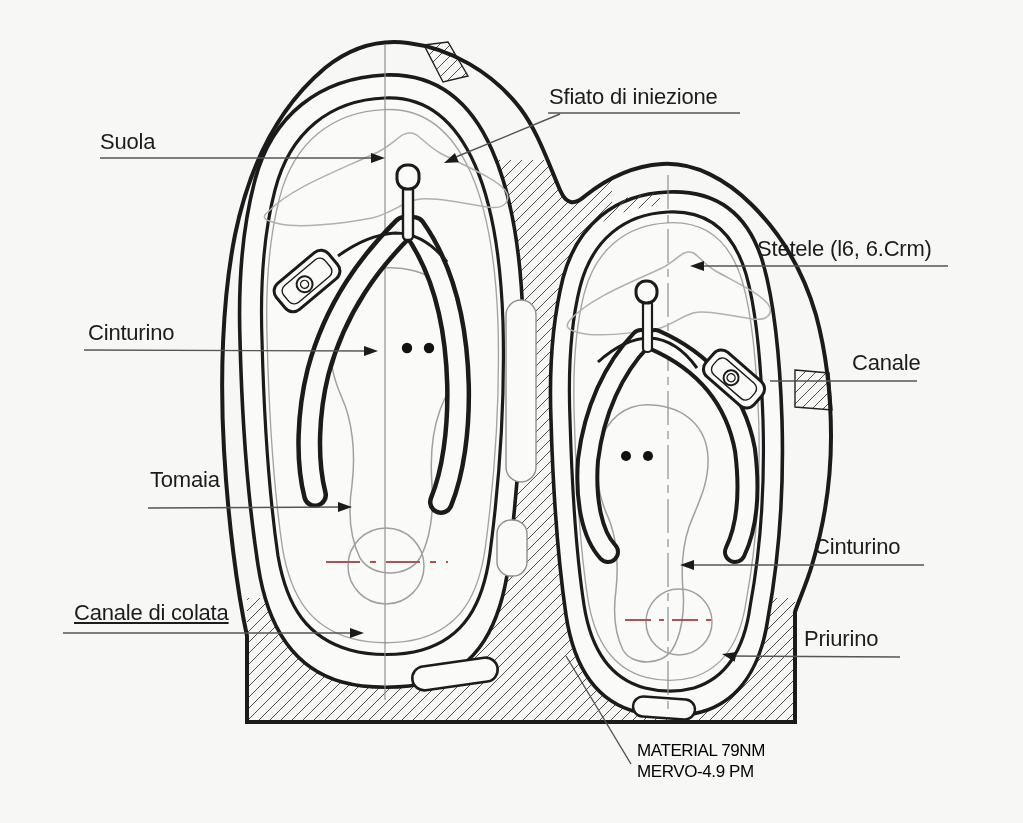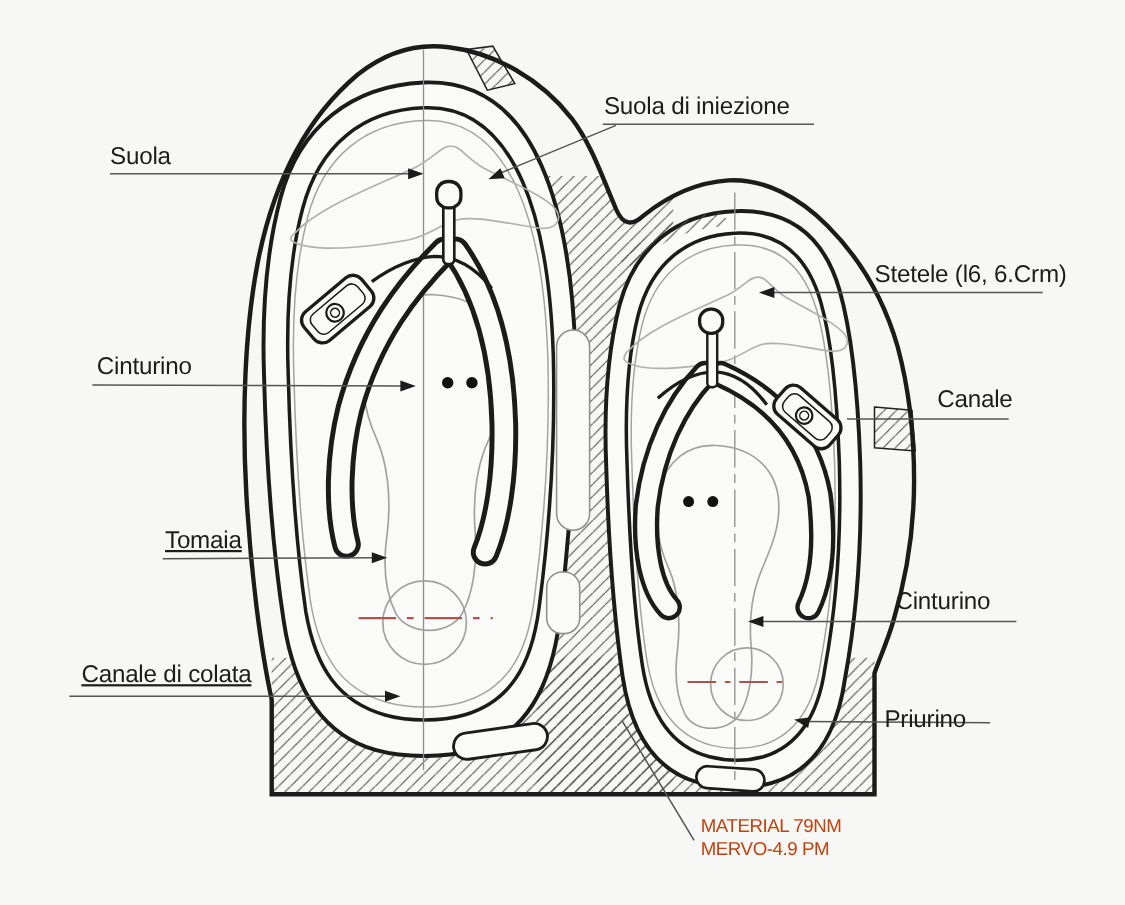--- a/index.html
+++ b/index.html
@@ -18,34 +18,34 @@
     font-size:22px;
     letter-spacing:-0.2px;
     color:#1c1c1c;
     white-space:nowrap;
     line-height:26px;
   }
   .note{
     position:absolute;
     font-size:17px;
     letter-spacing:-0.4px;
-    color:#c2410c;
+    color:#000000;
     line-height:21px;
     white-space:nowrap;
   }
   
   .lbl-suola      {left:100px; top:129px;text-align:right;}
   .lbl-perno      {left:549px; top:84px;}
-  .lbl-stetele    {left:795px; top:236px;text-align:right;}
+  .lbl-stetele    {left:757px; top:236px;text-align:right;}
   .lbl-cint-l     {left:88px;  top:320px;}
   .lbl-sfiato     {left:852px; top:350px;}
-  .lbl-tomaia     {left:150px; top:478px;text-decoration:underline;}
+  .lbl-tomaia     {left:150px; top:467px;}
   .lbl-cint-r     {left:814px; top:534px;}
   .lbl-canale     {left:74px;  top:600px;text-decoration:underline;}
-  .lbl-priurino   {left:804px; top:626px;margin-top:15px;}
+  .lbl-priurino   {left:804px; top:626px;}
   .note-material  {left:637px; top:740px;}
 </style>
 </head>
 <body>
 
 <div id="stage">
 
 <svg width="1023" height="823" viewBox="0 0 1023 823">
   <defs>
     <pattern id="hatch" width="11" height="11" patternUnits="userSpaceOnUse">
@@ -216,21 +216,21 @@
     <g transform="translate(364 633) rotate(0)">
           <path d="M 0,0 L -14,-5 L -14,5 Z"></path>
         </g>
     <g transform="translate(722 654) rotate(192)">
           <path d="M 0,0 L -14,-5 L -14,5 Z"></path>
         </g>
   </g>
 </svg>
 
   <div class="lbl lbl-suola">Suola</div>
-  <div class="lbl lbl-perno">Suola di iniezione</div>
+  <div class="lbl lbl-perno">Sfiato di iniezione</div>
   <div class="lbl lbl-stetele">Stetele (l6, 6.Crm)</div>
   <div class="lbl lbl-cint-l">Cinturino</div>
   <div class="lbl lbl-sfiato">Canale</div>
   <div class="lbl lbl-tomaia">Tomaia</div>
   <div class="lbl lbl-cint-r">Cinturino</div>
   <div class="lbl lbl-canale">Canale di colata</div>
   <div class="lbl lbl-priurino">Priurino</div>
 
   <div class="note note-material">
     <div>MATERIAL 79NM</div>

